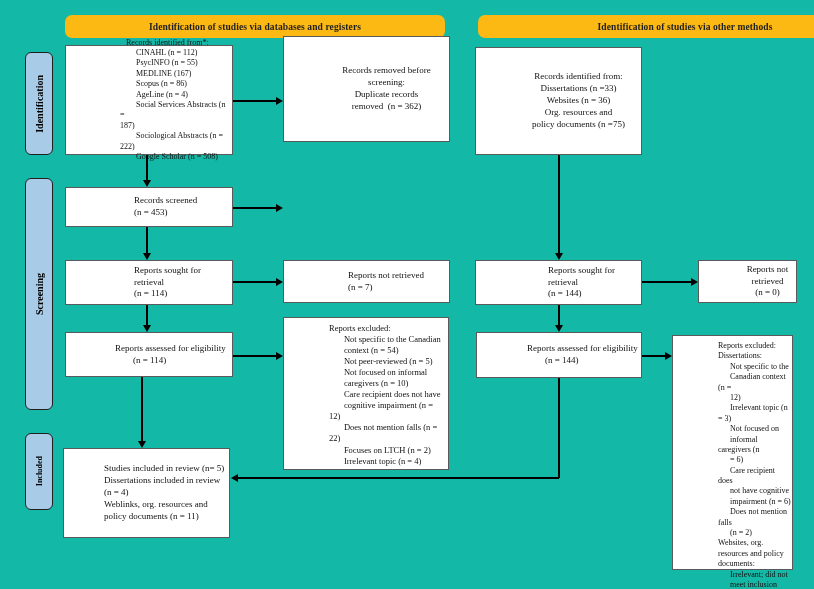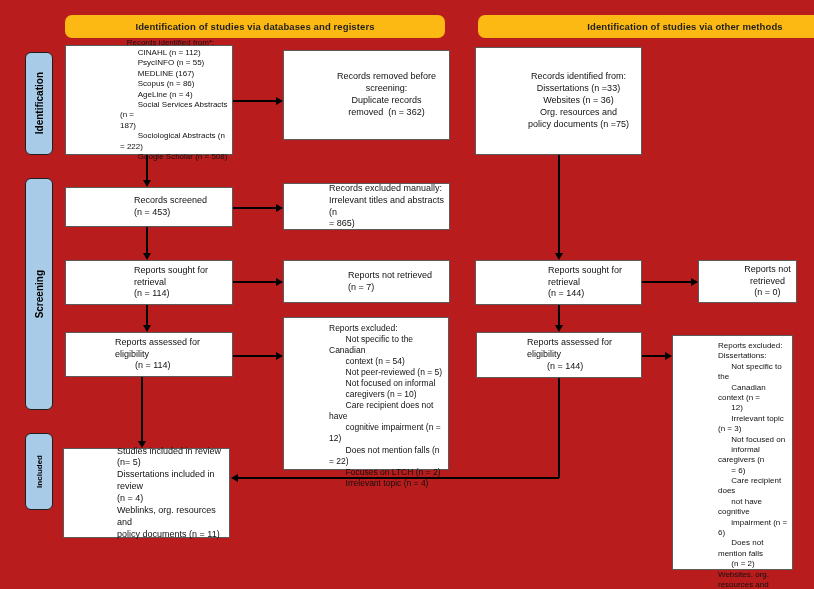--- a/index.html
+++ b/index.html
@@ -1,18 +1,18 @@
 <!DOCTYPE html>
 <html style="--header_bg: #FCB813; --stage_bg: #A8CBE8; --box_border: #5a5a5a; --arrow: #000000;"><head>
 <meta charset="utf-8">
 <style>
   html,body{margin:0;padding:0;background:#ffffff;}
   .canvas{
-    position:relative;width:814px;height:589px;background:#b91c1c;
-    font-family:Liberation Sans, sans-serif;color:#111;overflow:hidden;
+    position:relative;width:814px;height:589px;background:#14b8a6;
+    font-family:Liberation Serif, serif;color:#111;overflow:hidden;
   }
   .hdr{
     position:absolute;background:var(--header_bg,#FCB813);border-radius:7px;
     display:flex;align-items:center;justify-content:center;
     font-size:9.5px;font-weight:bold;color:#1f1f1f;letter-spacing:.1px;
   }
   .rail{
     position:absolute;background:var(--stage_bg,#A8CBE8);
     border:1.5px solid #1f1f1f;border-radius:6px;
     display:flex;align-items:center;justify-content:center;
@@ -71,37 +71,32 @@
         PsycINFO (n = 55)
         MEDLINE (167)
         Scopus (n = 86)
         AgeLine (n = 4)
         Social Services Abstracts (n =
 187)
         Sociological Abstracts (n = 222)
         Google Scholar (n = 508)</div>
   </div>
 
-  <div class="fbox al-c" style="left:283px;top:50px;width:167px;height:90px;">
+  <div class="fbox al-c" style="left:283px;top:36px;width:167px;height:106px;">
     <div class="txt">Records removed before
 screening:
 Duplicate records
 removed  (n = 362)</div>
   </div>
 
   <div class="fbox" style="left:65px;top:187px;width:168px;height:40px;padding-left:28px;">
     <div class="txt">Records screened
 (n = 453)</div>
   </div>
 
-  <div class="fbox" style="left:283px;top:183px;width:167px;height:47px;padding-left:5px;padding-right:2px;">
-    <div class="txt">Records excluded manually:
-Irrelevant titles and abstracts (n
-= 865)</div>
-  </div>
 
   <div class="fbox" style="left:65px;top:260px;width:168px;height:45px;padding-left:28px;">
     <div class="txt">Reports sought for retrieval
 (n = 114)</div>
   </div>
 
   <div class="fbox" style="left:283px;top:260px;width:167px;height:43px;padding-left:24px;">
     <div class="txt">Reports not retrieved
 (n = 7)</div>
   </div>
@@ -118,21 +113,21 @@
        Not peer-reviewed (n = 5)
        Not focused on informal
        caregivers (n = 10)
        Care recipient does not have
        cognitive impairment (n = 12)
        Does not mention falls (n = 22)
        Focuses on LTCH (n = 2)
        Irrelevant topic (n = 4)</div>
   </div>
 
-  <div class="fbox" style="left:63px;top:448px;width:167px;height:90px;padding-left:13px;padding-right:2px;">
+  <div class="fbox" style="left:63px;top:448px;width:167px;height:90px;padding-right:2px;">
     <div class="txt">Studies included in review (n= 5)
 Dissertations included in review
 (n = 4)
 Weblinks, org. resources and
 policy documents (n = 11)</div>
   </div>
 
   <div class="fbox al-c" style="left:475px;top:47px;width:167px;height:108px;">
     <div class="txt">Records identified from:
 Dissertations (n =33)

